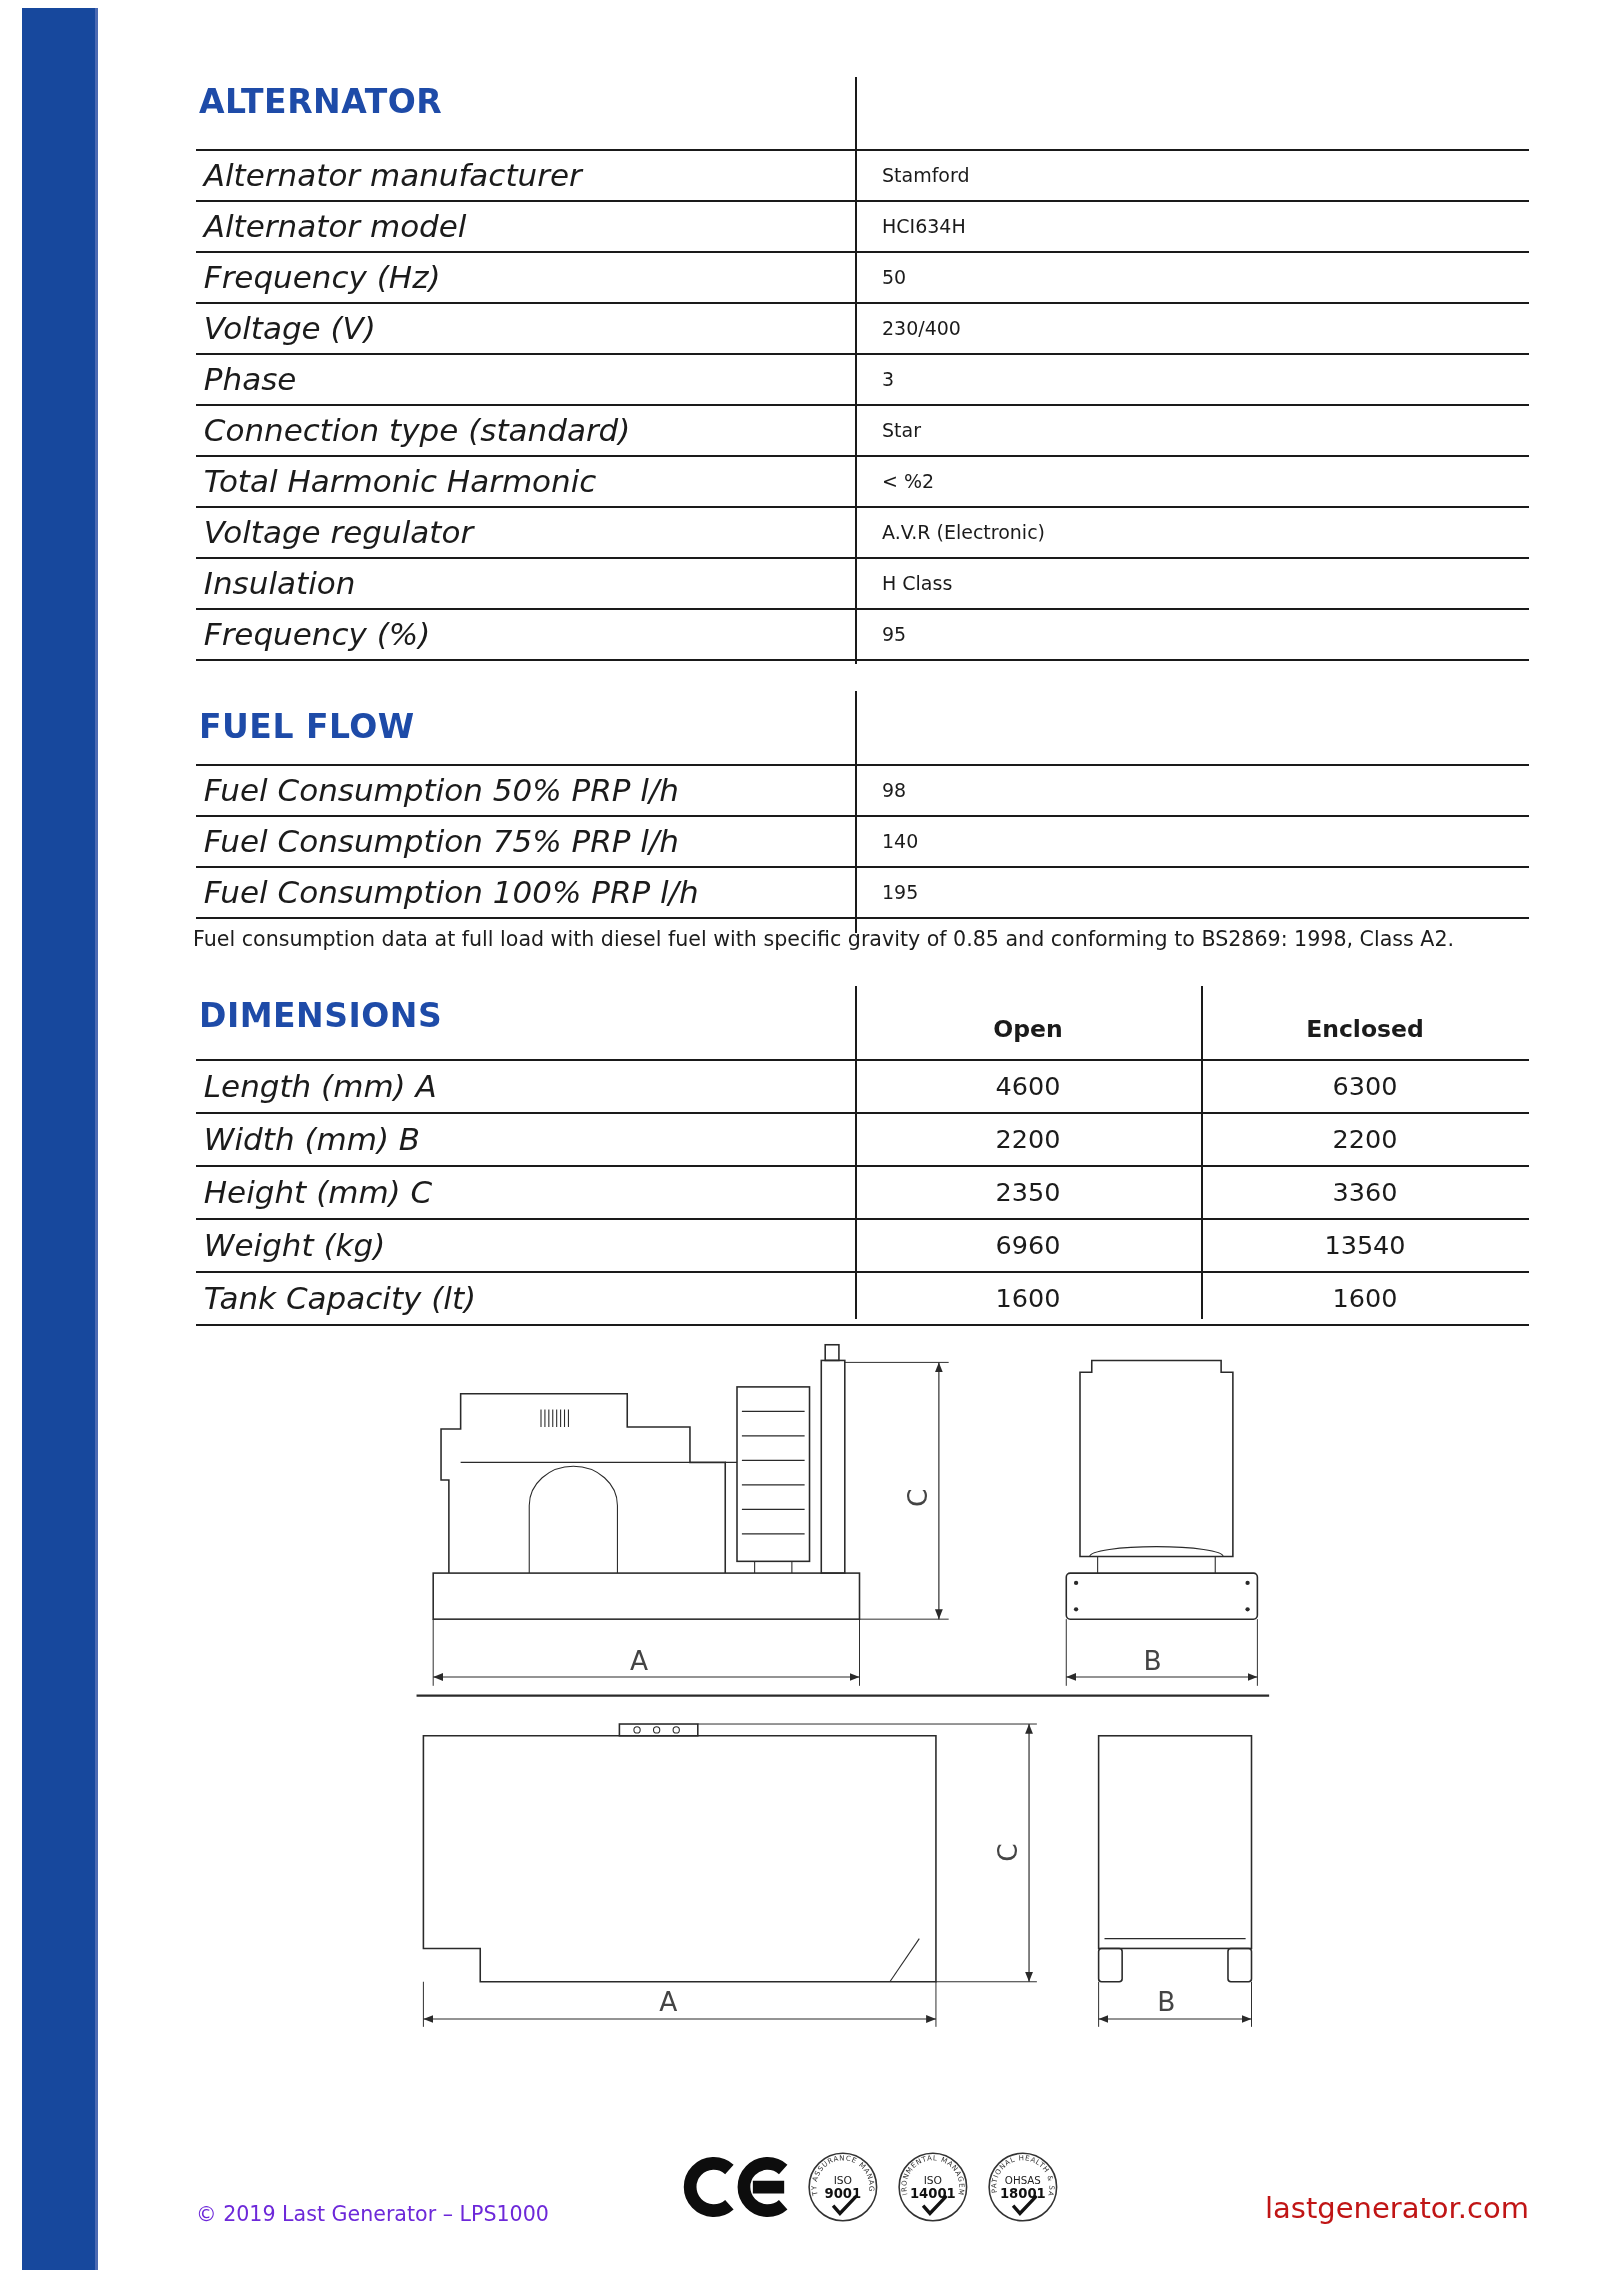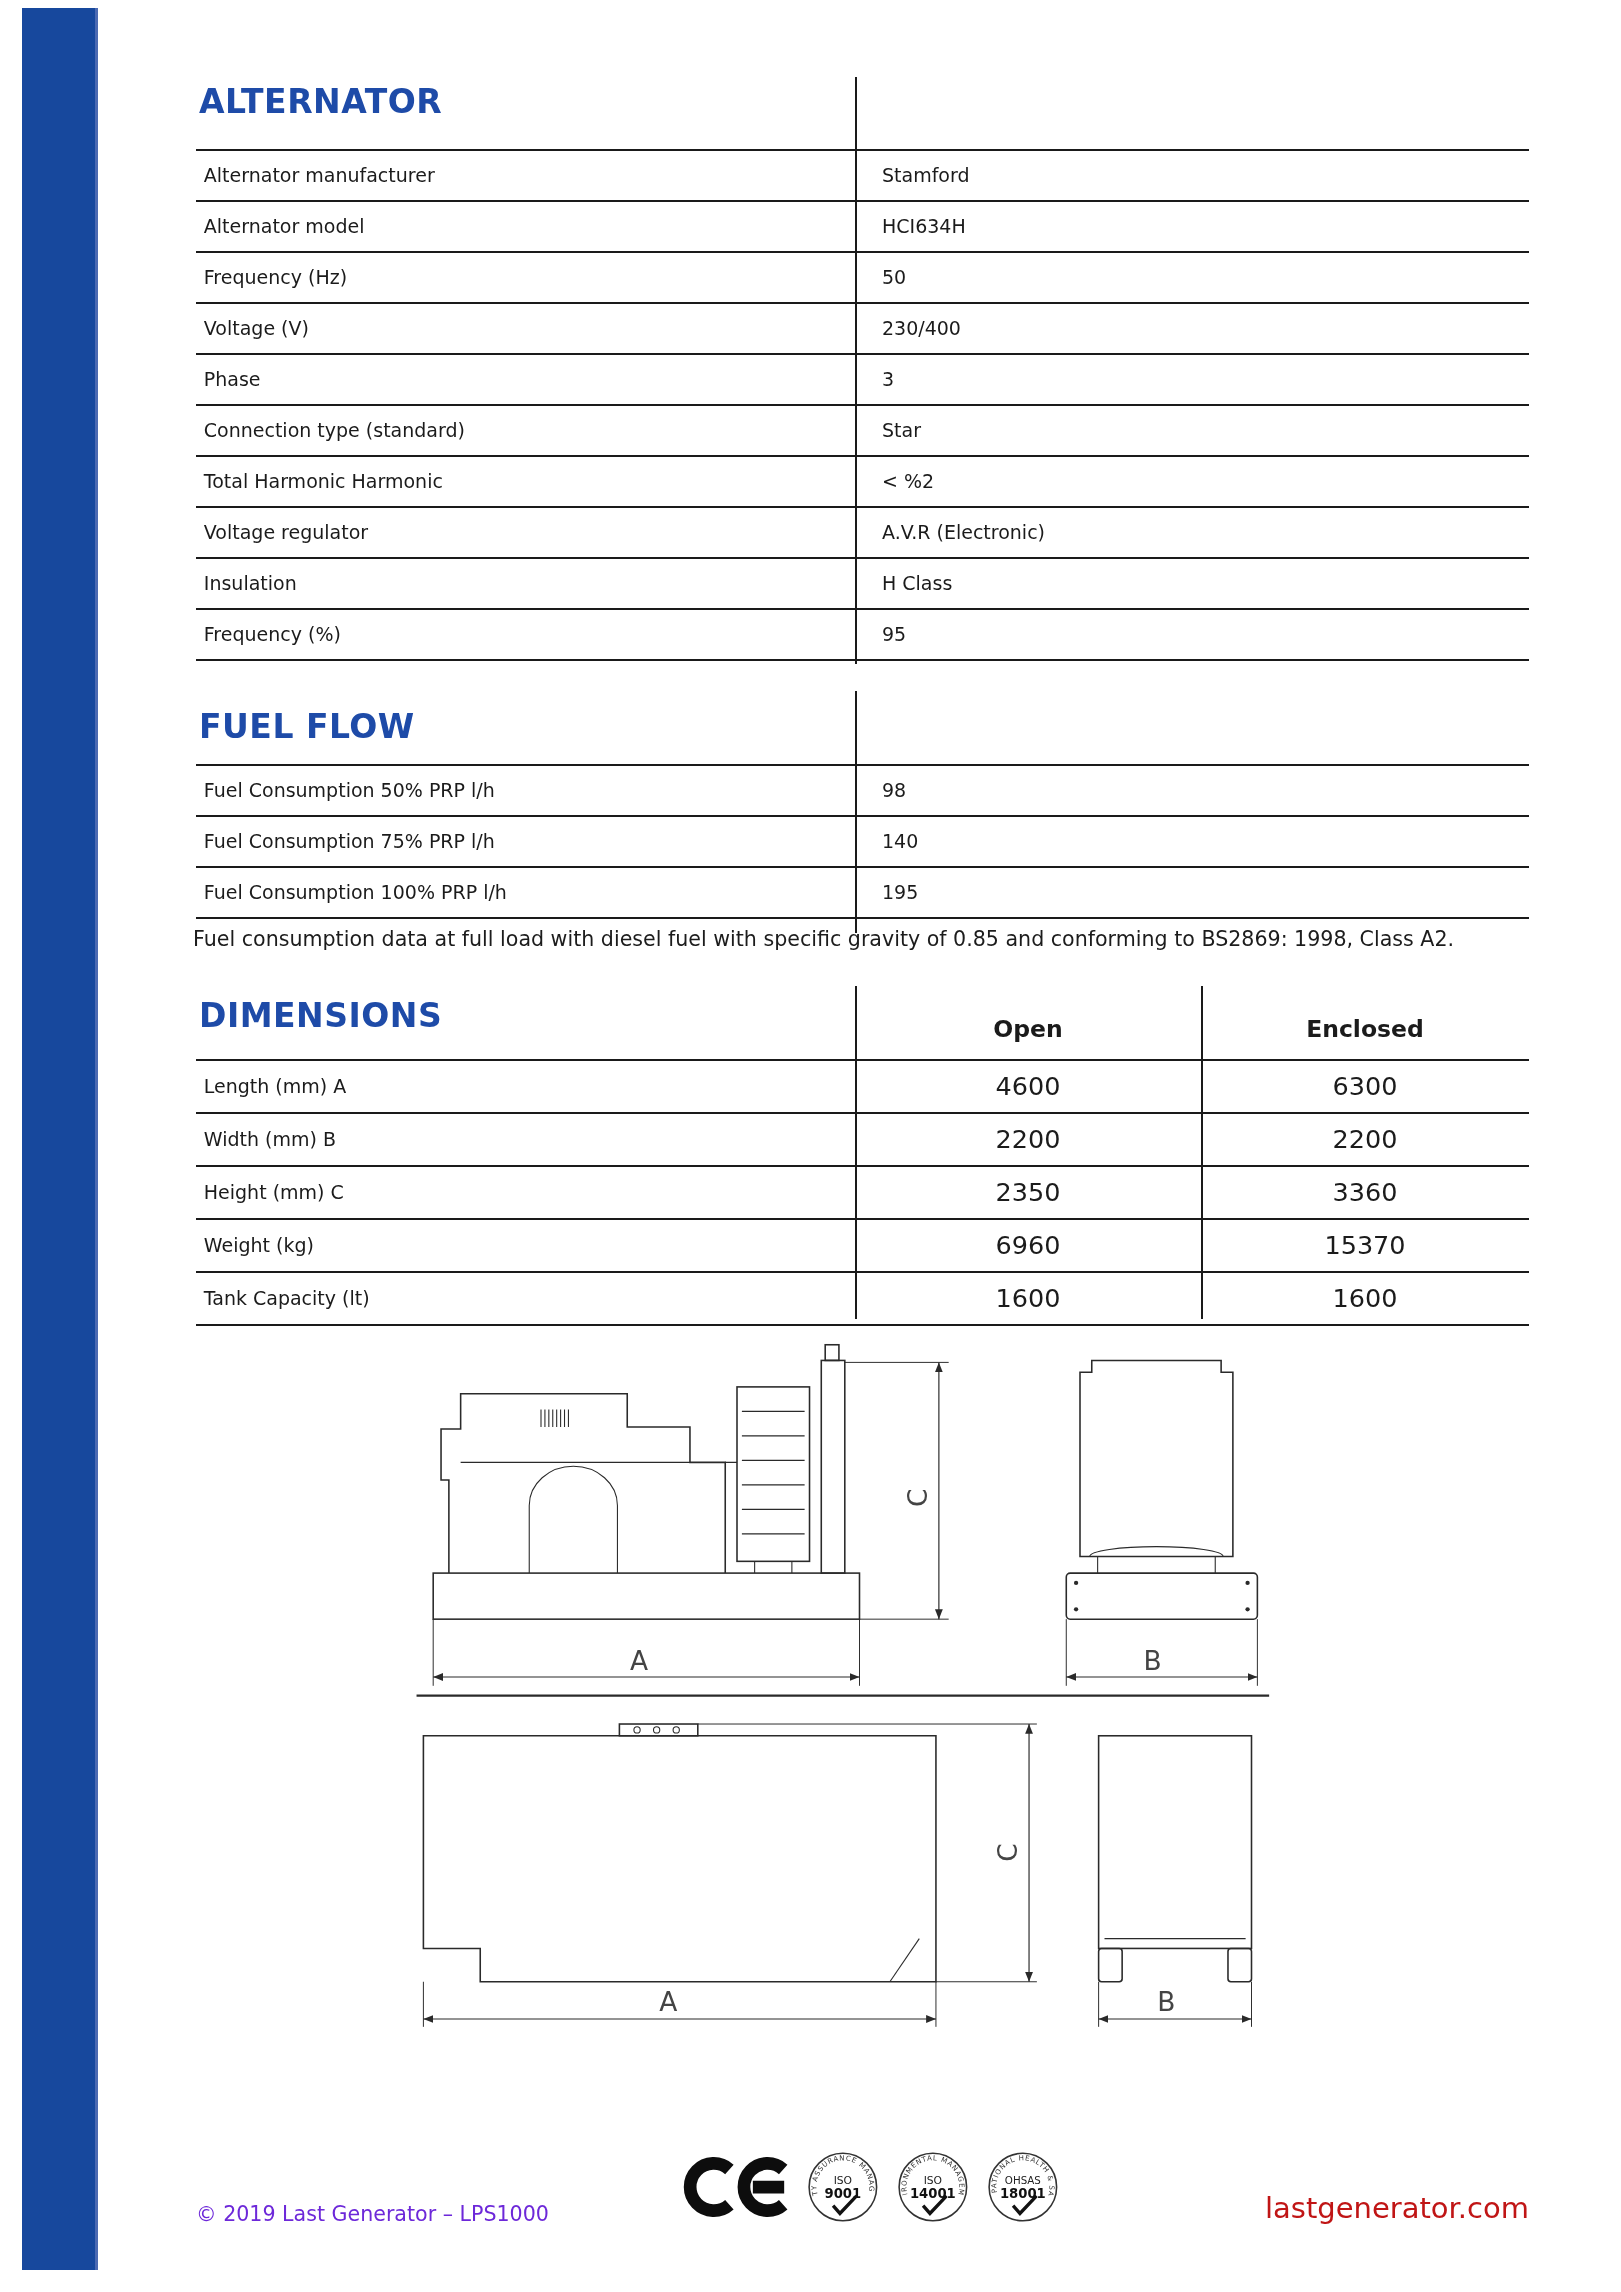--- a/index.html
+++ b/index.html
@@ -8,21 +8,21 @@
     font-family:"DejaVu Sans","Liberation Sans",sans-serif;color:#1b1b1b;
     overflow:hidden;margin:0 auto;
   }
   .accent-bar{position:absolute;left:21.6px;top:7.8px;width:73px;height:2262px;
     background:#17489d;border-right:3.9px solid #4c6ab2;}
   .sec-title{position:absolute;left:199px;font-size:33px;font-weight:bold;
     color:#1e4ba8;letter-spacing:0.5px;white-space:nowrap;}
   .tbl{position:absolute;left:196px;width:1333px;border-top:2.9px solid #1a1a1a;}
   .trow{position:relative;height:49px;border-bottom:2px solid #1a1a1a;}
   .trow.h52{height:51px;}
-  .tlabel{position:absolute;left:7.8px;top:0;font-size:19px;line-height:49px;white-space:nowrap;}
+  .tlabel{position:absolute;left:7.8px;top:0;font-size:31px;line-height:49px;white-space:nowrap;font-style:italic;}
   .h52 .tlabel{line-height:51px;}
   .tvalue{position:absolute;left:686px;top:0;font-size:19px;line-height:49px;white-space:nowrap;}
   .dcell{position:absolute;top:0;font-size:25.5px;line-height:51px;text-align:center;}
   .dcell.open{left:659px;width:346px;}
   .dcell.enclosed{left:1005px;width:328px;}
   .vdiv{position:absolute;width:2px;background:#1a1a1a;}
   .colhead{position:absolute;top:1015px;font-size:23.5px;font-weight:bold;text-align:center;}
   .note{position:absolute;left:193px;top:927px;font-size:20.6px;color:#1c1c1c;white-space:nowrap;}
   .footer-copy{position:absolute;left:196px;top:2202px;font-size:20.6px;color:#6d28d9;}
   .footer-url{position:absolute;right:92px;top:2191px;font-size:29px;color:#c01515;text-decoration:none;}
@@ -117,21 +117,21 @@
       <div class="dcell enclosed">2200</div>
     </div>
     <div class="trow h52">
       <div class="tlabel">Height (mm) C</div>
       <div class="dcell open">2350</div>
       <div class="dcell enclosed">3360</div>
     </div>
     <div class="trow h52">
       <div class="tlabel">Weight (kg)</div>
       <div class="dcell open">6960</div>
-      <div class="dcell enclosed">15370</div>
+      <div class="dcell enclosed">13540</div>
     </div>
     <div class="trow h52">
       <div class="tlabel">Tank Capacity (lt)</div>
       <div class="dcell open">1600</div>
       <div class="dcell enclosed">1600</div>
     </div>
   </div>
 
   <svg class="drw" width="1621" height="784" viewBox="0 0 1654 800">
     <defs>

